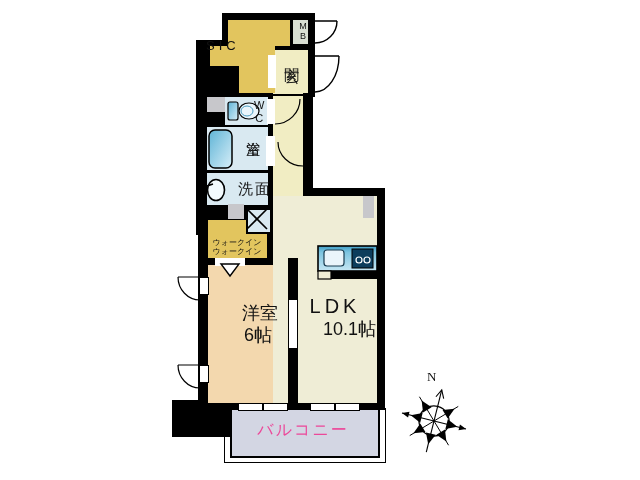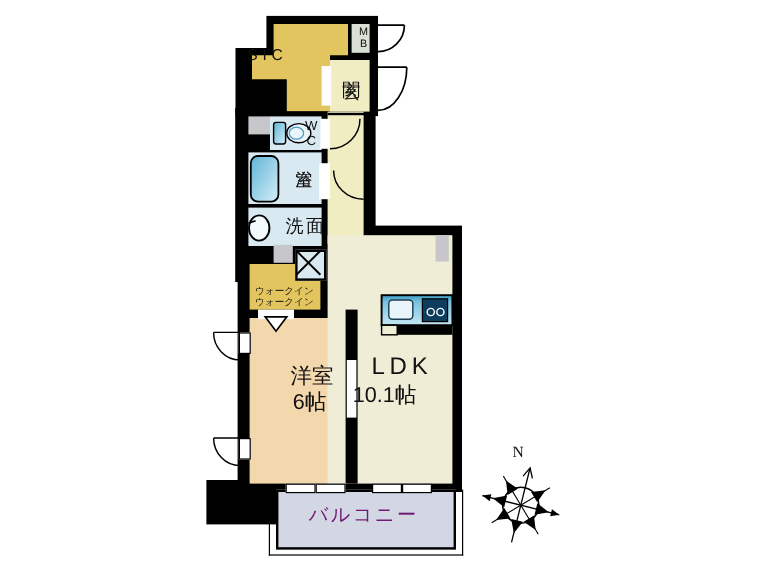--- a/index.html
+++ b/index.html
@@ -54,22 +54,22 @@
   #lbl-sic{left:206px;top:39px;width:58px;font-size:13px;letter-spacing:4px;}
   #lbl-mb{left:293px;top:21px;width:15px;text-align:center;font-size:9px;line-height:10px;}
   #lbl-genkan{left:283px;top:56px;font-size:15px;}
   #lbl-wc{left:253px;top:99px;font-size:11px;letter-spacing:1px;}
   #lbl-bath{left:245px;top:131px;font-size:14px;}
   #lbl-wash{left:238px;top:181px;font-size:15px;letter-spacing:2px;}
   #lbl-closet{left:206px;top:238px;width:62px;text-align:center;font-size:8px;line-height:9px;letter-spacing:0;}
   #lbl-west{left:208px;top:303px;width:104px;text-align:center;font-size:18px;}
   #lbl-west-size{left:208px;top:325px;width:100px;text-align:center;font-size:18px;}
   #lbl-ldk{left:294px;top:295px;width:82px;text-align:center;font-size:20px;letter-spacing:4px;}
-  #lbl-ldk-size{left:294px;top:319px;width:82px;text-align:left;font-size:18px;}
-  #lbl-balcony{left:230px;top:421px;width:146px;text-align:center;font-size:16px;letter-spacing:2px;color:#701a75;}
+  #lbl-ldk-size{left:294px;top:319px;width:82px;text-align:right;font-size:18px;}
+  #lbl-balcony{left:230px;top:421px;width:146px;text-align:center;font-size:16px;letter-spacing:2px;color:#ec4899;}
   #lbl-north{left:427px;top:370px;font-size:13px;font-family:"Liberation Serif","DejaVu Serif",serif;}
   
   #overlay{left:0;top:0;width:640px;height:480px;pointer-events:none;}
 </style>
 </head>
 <body>
 
 <div id="stage">
 
   <div class="abs backing" id="backing-top"></div>

